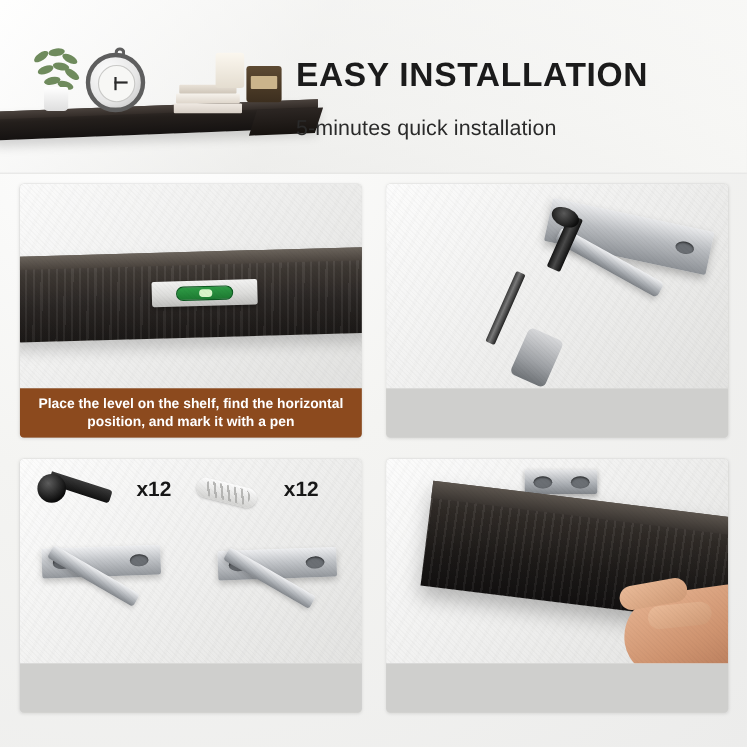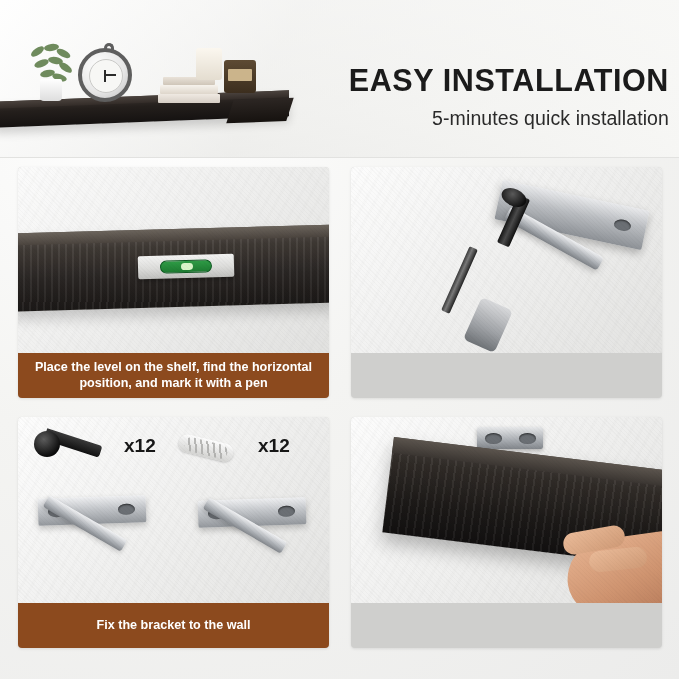--- a/index.html
+++ b/index.html
@@ -32,34 +32,34 @@
   .header-texture {
     position: absolute;
     inset: 0;
     background:
       linear-gradient(115deg, rgba(255,255,255,0.9) 0%, rgba(238,238,236,0.6) 40%, rgba(248,248,246,0.9) 100%);
     opacity: .9;
   }
   .header-text {
     position: absolute;
     right: 10px;
-    top: 64px;
+    top: 52px;
     width: 400px;
-    text-align: right;
+    text-align: left;
   }
   .title {
     font-size: 30.5px;
     font-weight: bold;
     letter-spacing: 0.6px;
     color: #1b1b1b;
     line-height: 1.05;
     white-space: nowrap;
   }
   .subtitle {
-    margin-top: 11px;
+    margin-top: 22px;
     font-size: 19.5px;
     color: #2a2a2a;
     font-weight: 400;
     letter-spacing: 0.1px;
     white-space: nowrap;
   }
 
   
   .hero {
     position: absolute;
@@ -550,21 +550,20 @@
           <span class="bracket-hole" style="left:80px; top:8px;"></span>
         </div>
         <div class="bkt-rod rod-a"></div>
         <div class="bkt bkt-b">
           <span class="bracket-hole" style="left:10px; top:8px;"></span>
           <span class="bracket-hole" style="left:80px; top:8px;"></span>
         </div>
         <div class="bkt-rod rod-b"></div>
         <div class="noise"></div>
       </div>
-      <div class="caption cap-1line">Fix the bracket to the wall</div>
     </div>
 
     <div class="panel p4">
       <div class="photo">
         <div class="wallpaper"></div>
         <div class="p4-bracket">
           <span class="bracket-hole" style="left:8px; top:6px;"></span>
           <span class="bracket-hole" style="left:42px; top:6px;"></span>
         </div>
         <div class="p4-board">

